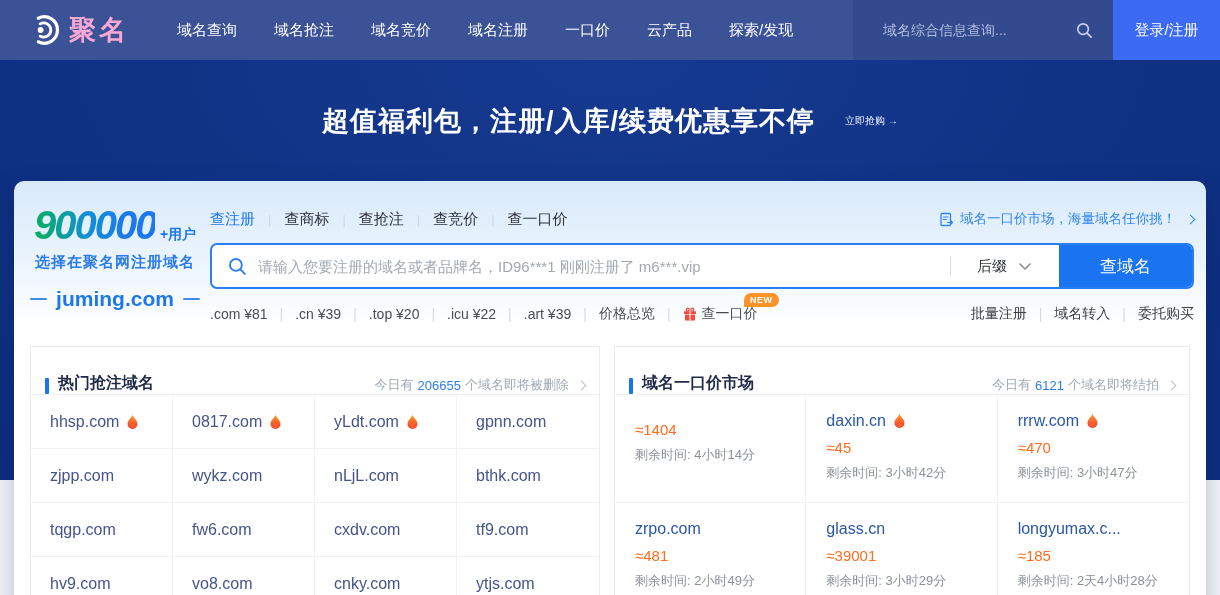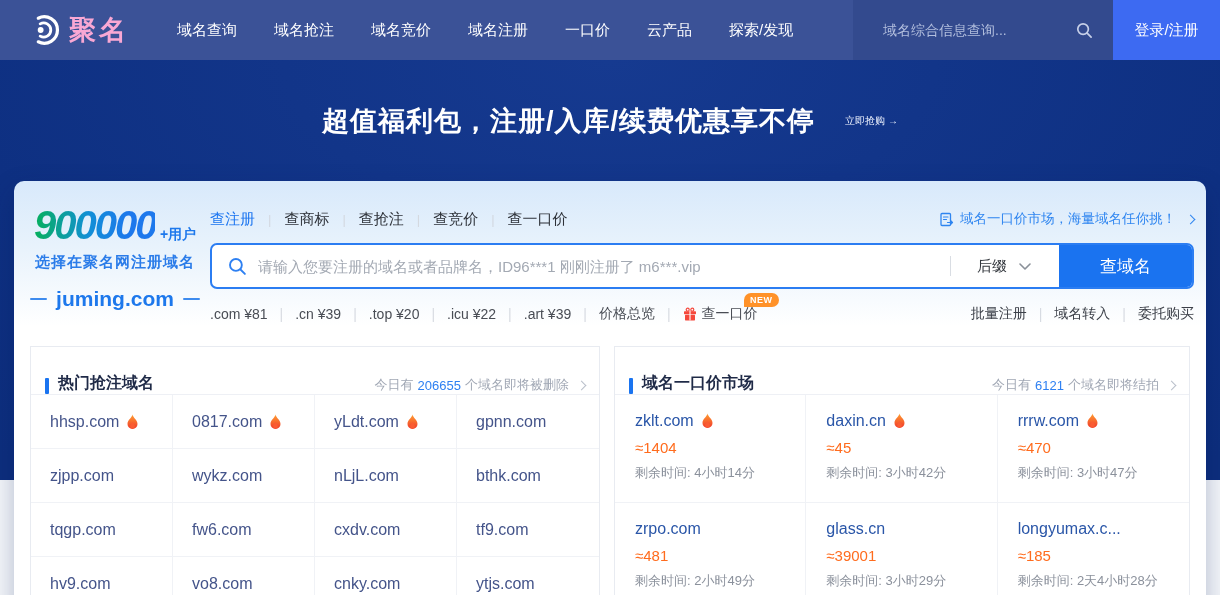--- a/index.html
+++ b/index.html
@@ -322,27 +322,20 @@
           <span class="panel-title">域名一口价市场</span>
           <span class="panel-meta">
             <span>今日有</span>
             <span class="meta-count">6121</span>
             <span>个域名即将结拍</span>
             <span class="chev"></span>
           </span>
         </div>
         <div class="grid-auction">
           <div class="acell">
-            <div class="a-domain">
-                <span>zklt.com</span>
-              <svg width="13" height="16" viewBox="0 0 14 17">
-                  <path d="M7 .5C7.6 4.2 12.4 6.4 12.4 10.6a5.4 5.4 0 0 1-10.8 0C1.6 6.4 6.4 4.2 7 .5Z" fill="url(#flameG)"></path>
-                  <path d="M7 8.2C7.3 10.2 9.6 11.2 9.6 13.1a2.6 2.6 0 0 1-5.2 0C4.4 11.2 6.7 10.2 7 8.2Z" fill="#fa5c33"></path>
-                </svg>
-              </div>
             <div class="a-price">≈1404</div>
             <div class="a-time">剩余时间: 4小时14分</div>
           </div>
           <div class="acell">
             <div class="a-domain">
                 <span>daxin.cn</span>
               <svg width="13" height="16" viewBox="0 0 14 17">
                   <path d="M7 .5C7.6 4.2 12.4 6.4 12.4 10.6a5.4 5.4 0 0 1-10.8 0C1.6 6.4 6.4 4.2 7 .5Z" fill="url(#flameG)"></path>
                   <path d="M7 8.2C7.3 10.2 9.6 11.2 9.6 13.1a2.6 2.6 0 0 1-5.2 0C4.4 11.2 6.7 10.2 7 8.2Z" fill="#fa5c33"></path>
                 </svg>

